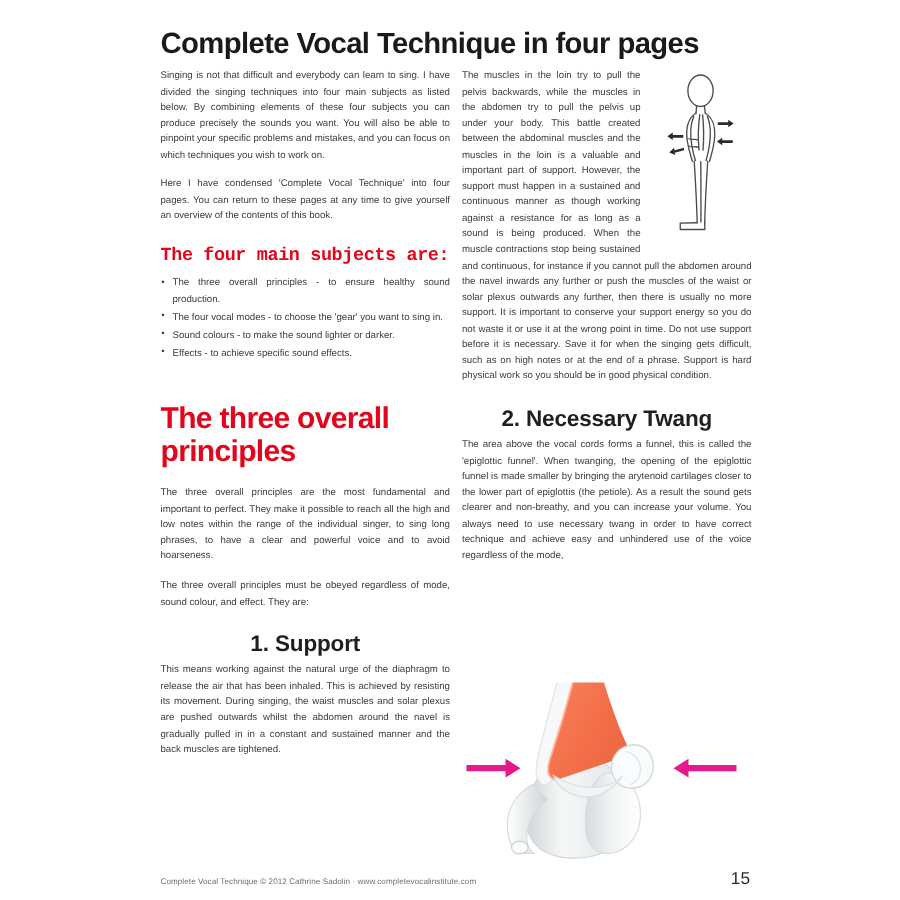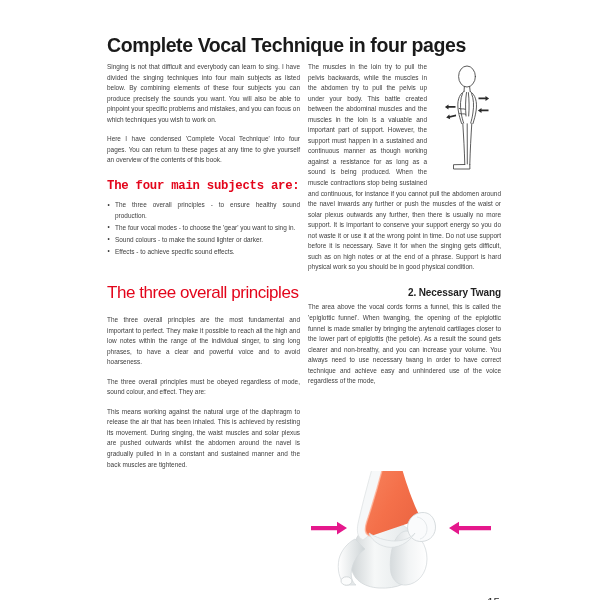--- a/index.html
+++ b/index.html
@@ -12,21 +12,20 @@
     background: #ffffff;
     font-family: "Liberation Sans", sans-serif;
     overflow: hidden;
   }
   .page {
     position: relative;
     width: 600px;
     height: 456px;
     background: #ffffff;
     box-sizing: border-box;
-    margin-top: 16px;
   }
 
   
   .page-title {
     position: absolute;
     left: 107px;
     top: 6px;
     width: 400px;
     font-size: 19.5px;
     font-weight: bold;
@@ -61,35 +60,35 @@
     font-weight: bold;
     font-size: 12.3px;
     line-height: 1.15;
     letter-spacing: -0.25px;
     margin: 13px 0 7px 0;
     text-align: left;
     font-family: Liberation Mono, monospace;
   }
   .h-red-big {
     color: #e3051b;
-    font-weight: normal;
-    font-size: 17px;
+    font-weight: bold;
+    font-size: 20px;
     line-height: 1.1;
     letter-spacing: -0.45px;
     margin: 27px 0 12px 0;
     text-align: left;
   }
   .h-sub {
     color: #1f1f1f;
     font-weight: bold;
-    font-size: 10px;
+    font-size: 15px;
     line-height: 1.15;
     letter-spacing: -0.1px;
     margin: 14px 0 4px 0;
-    text-align: right;
+    text-align: center;
   }
 
   
   ul.bullets {
     list-style: none;
     margin: 0 0 0 0;
     padding: 0;
   }
   ul.bullets li {
     position: relative;
@@ -176,20 +175,21 @@
       <li>Sound colours - to make the sound lighter or darker.</li>
       <li>Effects - to achieve specific sound effects.</li>
     </ul>
 
     <div class="h-red-big">The three overall principles</div>
 
     <p>The three overall principles are the most fundamental and important to perfect. They make it possible to reach all the high and low notes within the range of the individual singer, to sing long phrases, to have a clear and powerful voice and to avoid hoarseness.</p>
 
     <p>The three overall principles must be obeyed regardless of mode, sound colour, and effect. They are:</p>
 
+    <div class="h-sub">1. Support</div>
 
     <p>This means working against the natural urge of the diaphragm to release the air that has been inhaled. This is achieved by resisting its movement. During singing, the waist muscles and solar plexus are pushed outwards whilst the abdomen around the navel is gradually pulled in in a constant and sustained manner and the back muscles are tightened.</p>
   </div>
 
   <div class="col col-right">
 
     <div class="figure-person">
       <svg viewBox="0 0 68 118" width="68" height="118" xmlns="http://www.w3.org/2000/svg">
         <g fill="none" stroke="#4a4a4a" stroke-width="0.9" stroke-linecap="round" stroke-linejoin="round">
 

